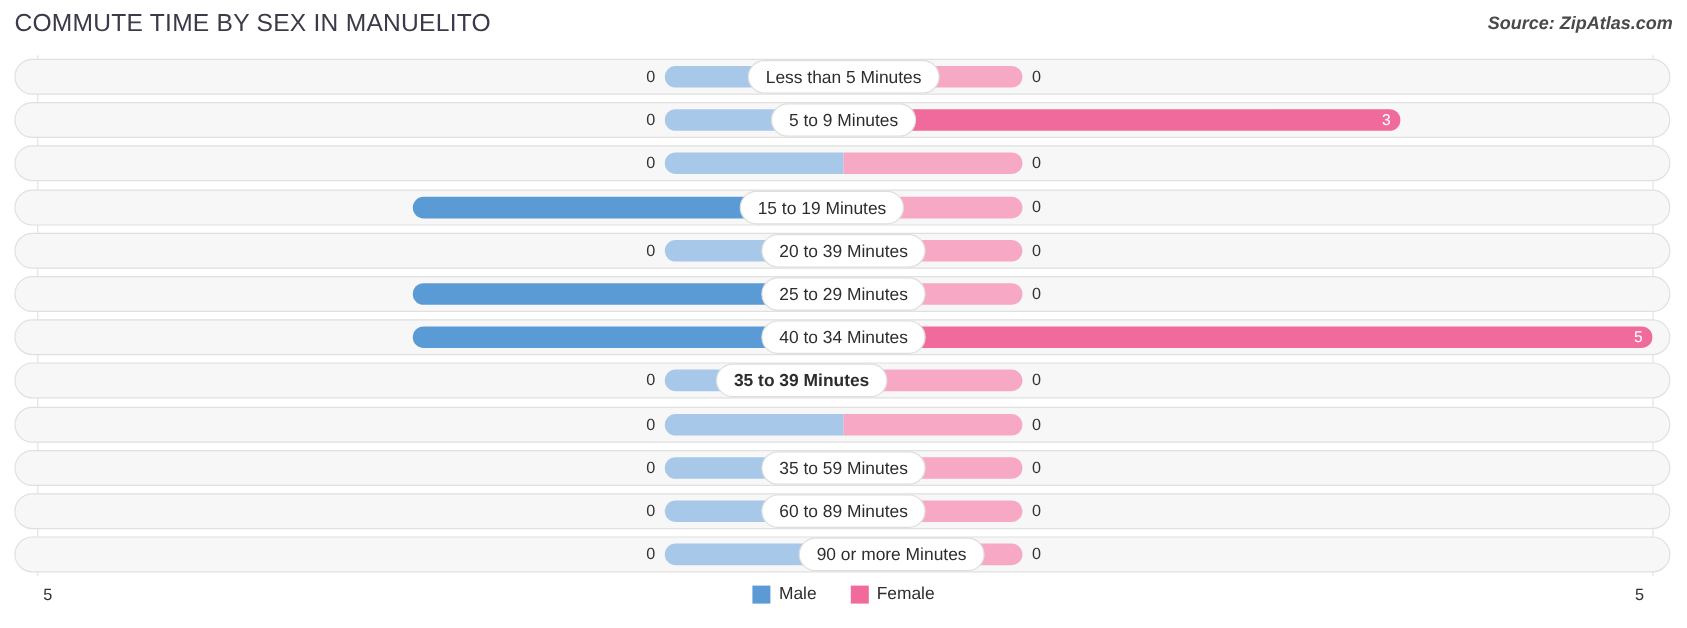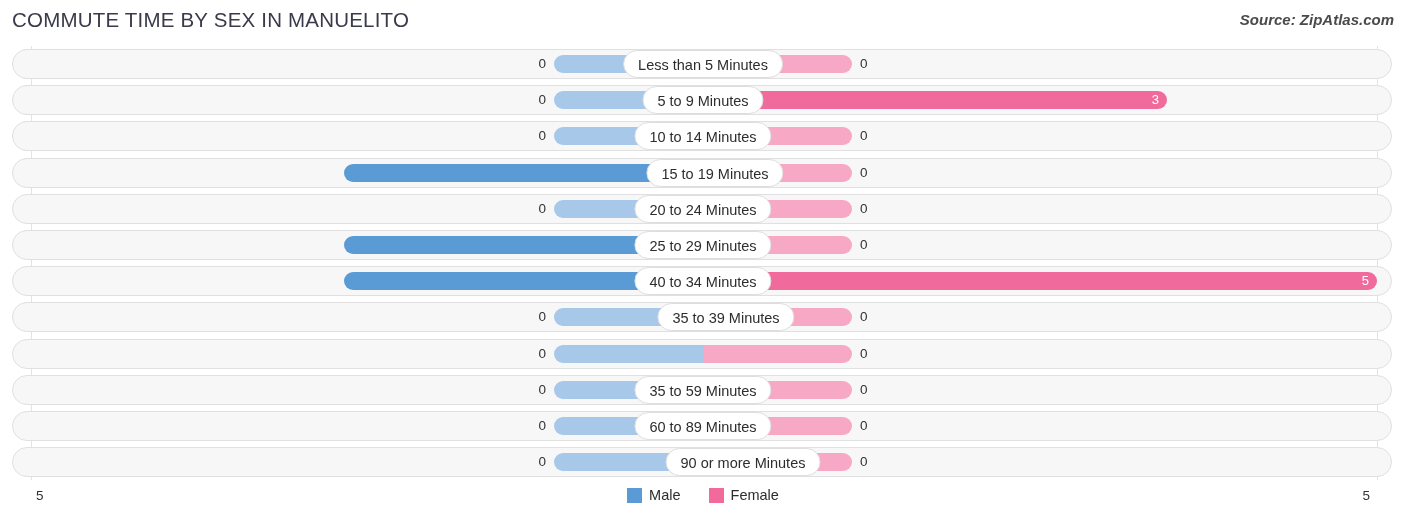--- a/index.html
+++ b/index.html
@@ -217,40 +217,39 @@
         <div class="pill" style="left: 703px;">5 to 9 Minutes</div>
       </div>
       <div class="row">
         <div class="track"></div>
         <div class="bars">
           <div class="bar bar-male" style="left: 554px; width: 149px; background: rgb(168, 200, 234);"></div>
           <div class="bar bar-female" style="left: 703px; width: 149px; background: rgb(247, 168, 196);"></div>
           <div class="val val-out-left" style="left: 508px; width: 38px; text-align: right;">0</div>
           <div class="val val-out-right" style="left: 860px; width: 38px; text-align: left;">0</div>
         </div>
-        <div class="pill" style="left: 703px;">10 to 14 Minutes</div>
       </div>
       <div class="row">
         <div class="track"></div>
         <div class="bars">
           <div class="bar bar-male" style="left: 344px; width: 359px; background: rgb(91, 155, 213);"></div>
           <div class="bar bar-female" style="left: 703px; width: 149px; background: rgb(247, 168, 196);"></div>
           <div class="val val-out-right" style="left: 860px; width: 38px; text-align: left;">0</div>
         </div>
-        <div class="pill" style="left: 715px;">15 to 19 Minutes</div>
-      </div>
-      <div class="row">
-        <div class="track"></div>
-        <div class="bars">
-          <div class="bar bar-male" style="left: 554px; width: 149px; background: rgb(168, 200, 234);"></div>
-          <div class="bar bar-female" style="left: 703px; width: 149px; background: rgb(247, 168, 196);"></div>
-          <div class="val val-out-left" style="left: 508px; width: 38px; text-align: right;">0</div>
-          <div class="val val-out-right" style="left: 860px; width: 38px; text-align: left;">0</div>
-        </div>
-        <div class="pill" style="left: 703px;">20 to 24 Minutes</div>
+        <div class="pill" style="left: 685px;">15 to 19 Minutes</div>
+      </div>
+      <div class="row">
+        <div class="track"></div>
+        <div class="bars">
+          <div class="bar bar-male" style="left: 554px; width: 149px; background: rgb(168, 200, 234);"></div>
+          <div class="bar bar-female" style="left: 703px; width: 149px; background: rgb(247, 168, 196);"></div>
+          <div class="val val-out-left" style="left: 508px; width: 38px; text-align: right;">0</div>
+          <div class="val val-out-right" style="left: 860px; width: 38px; text-align: left;">0</div>
+        </div>
+        <div class="pill" style="left: 703px;">20 to 39 Minutes</div>
       </div>
       <div class="row">
         <div class="track"></div>
         <div class="bars">
           <div class="bar bar-male" style="left: 344px; width: 359px; background: rgb(91, 155, 213);"></div>
           <div class="bar bar-female" style="left: 703px; width: 149px; background: rgb(247, 168, 196);"></div>
           <div class="val val-out-right" style="left: 860px; width: 38px; text-align: left;">0</div>
         </div>
         <div class="pill" style="left: 703px;">25 to 29 Minutes</div>
       </div>
@@ -264,21 +263,21 @@
         <div class="pill" style="left: 703px;">40 to 34 Minutes</div>
       </div>
       <div class="row">
         <div class="track"></div>
         <div class="bars">
           <div class="bar bar-male" style="left: 554px; width: 149px; background: rgb(168, 200, 234);"></div>
           <div class="bar bar-female" style="left: 703px; width: 149px; background: rgb(247, 168, 196);"></div>
           <div class="val val-out-left" style="left: 508px; width: 38px; text-align: right;">0</div>
           <div class="val val-out-right" style="left: 860px; width: 38px; text-align: left;">0</div>
         </div>
-        <div class="pill" style="left: 726px;">35 to 39 Minutes</div>
+        <div class="pill" style="left: 668px; font-weight: bold;">35 to 39 Minutes</div>
       </div>
       <div class="row">
         <div class="track"></div>
         <div class="bars">
           <div class="bar bar-male" style="left: 554px; width: 149px; background: rgb(168, 200, 234);"></div>
           <div class="bar bar-female" style="left: 703px; width: 149px; background: rgb(247, 168, 196);"></div>
           <div class="val val-out-left" style="left: 508px; width: 38px; text-align: right;">0</div>
           <div class="val val-out-right" style="left: 860px; width: 38px; text-align: left;">0</div>
         </div>
       </div>

